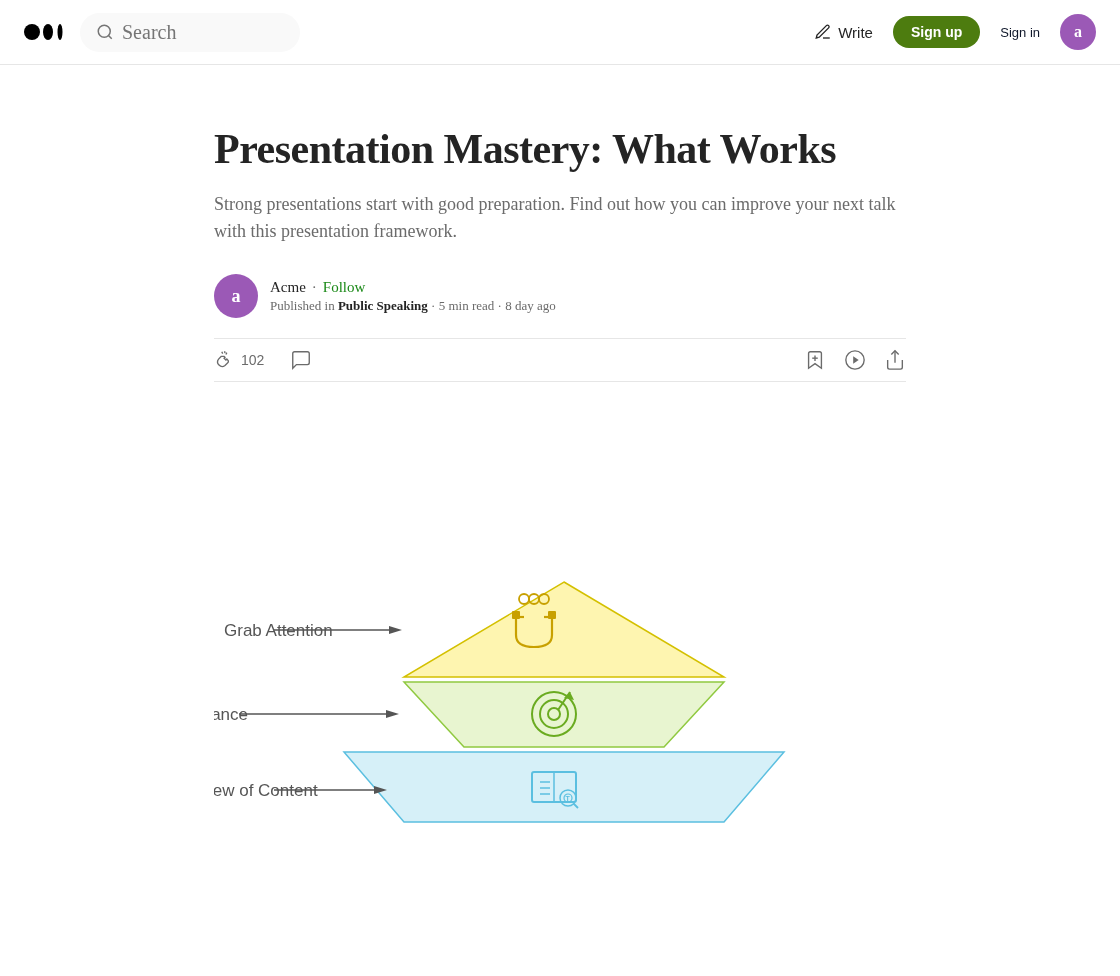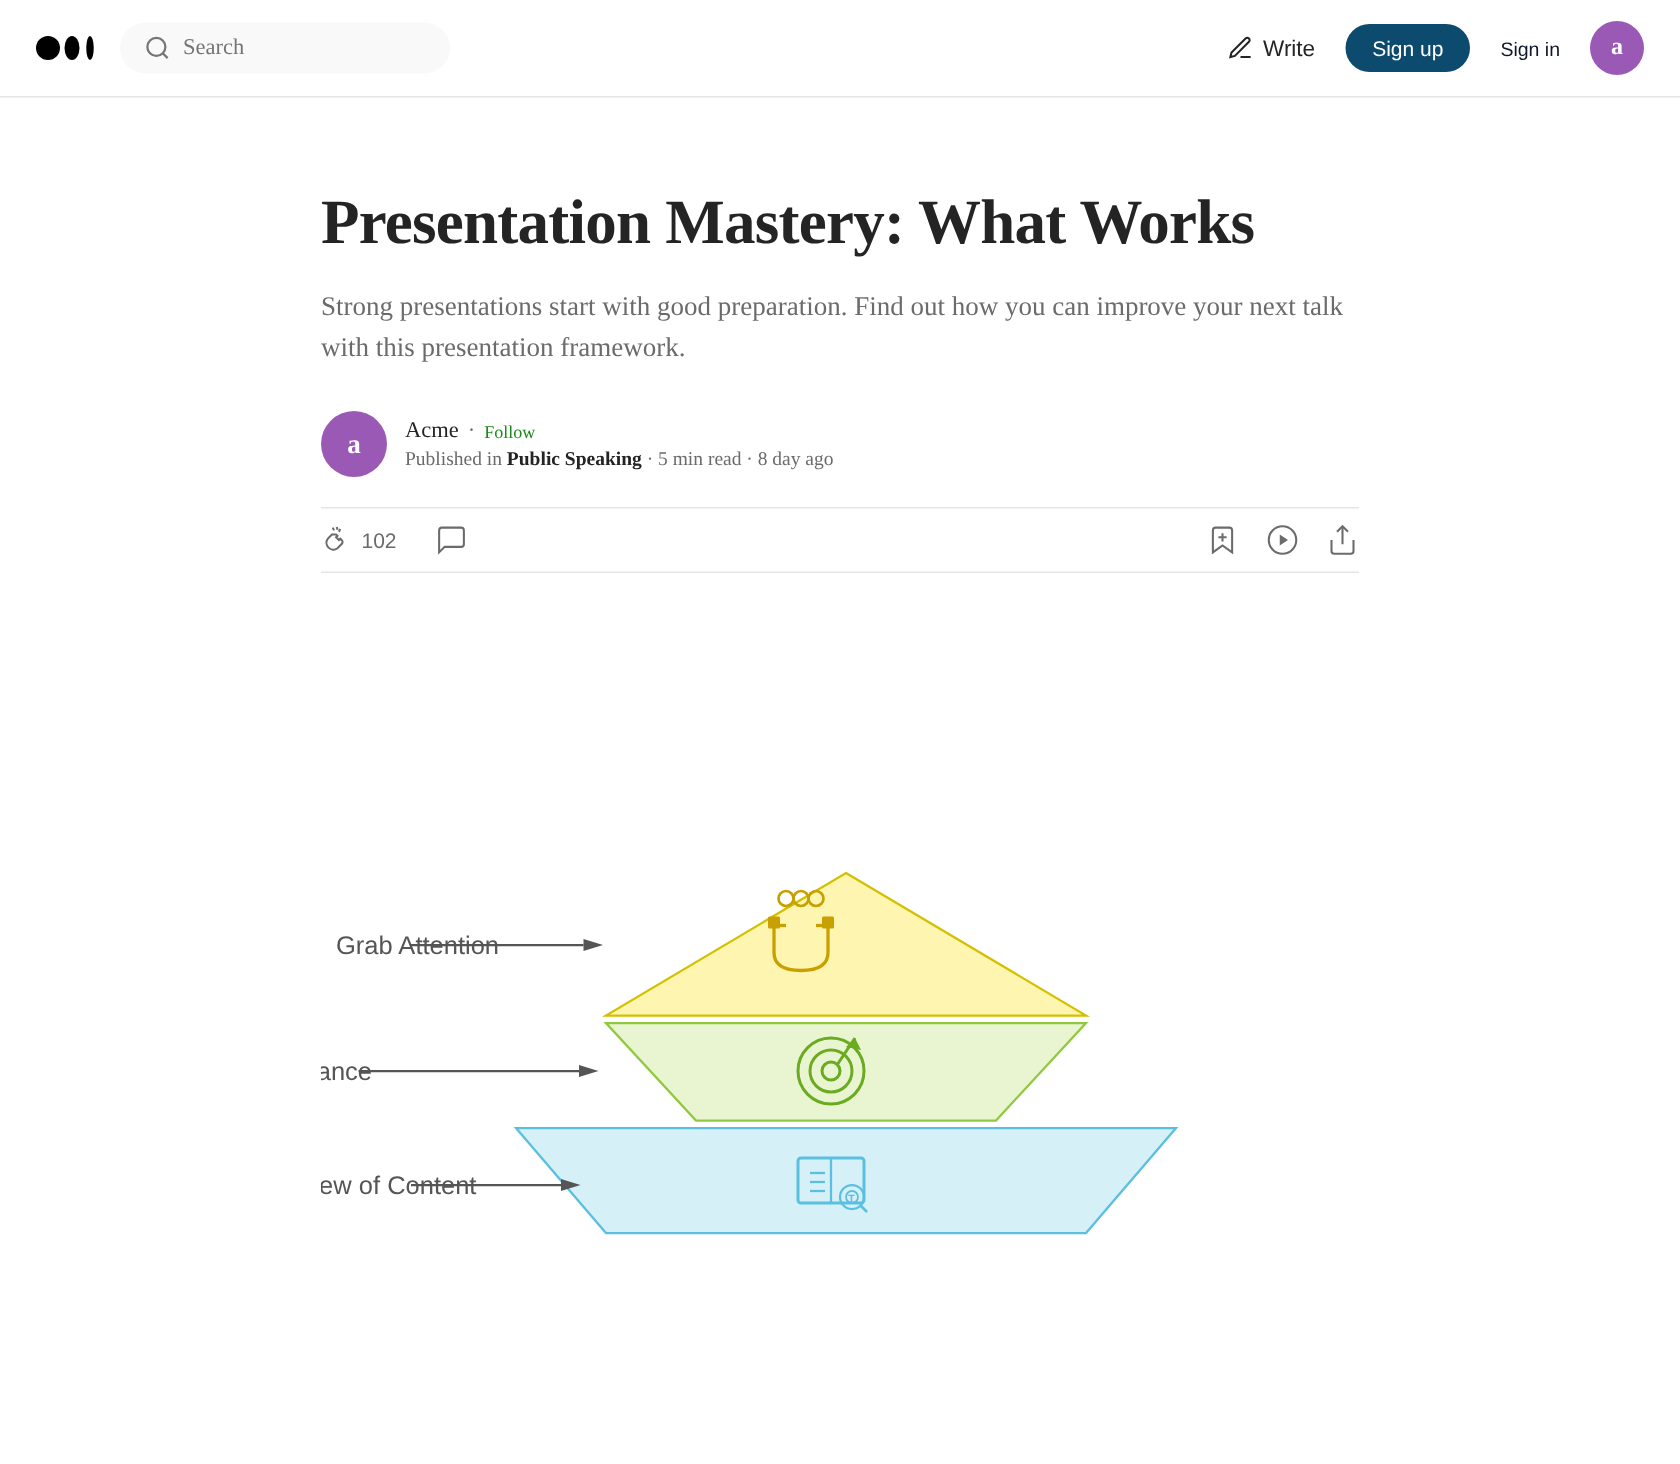--- a/index.html
+++ b/index.html
@@ -28,42 +28,42 @@
       display: flex;
       align-items: center;
       background: #f9f9f9;
       border-radius: 99px;
       padding: 8px 16px;
       gap: 8px;
       width: 220px;
       cursor: text;
     }
     .search-icon-svg { color: #757575; flex-shrink: 0; }
-    .search-text { color: #757575; font-size: 15px; }
+    .search-text { color: #757575; font-size: 20px; }
     .nav-spacer { flex: 1; }
     .nav-actions { display: flex; align-items: center; gap: 20px; }
     .write-btn {
       display: flex;
       align-items: center;
       gap: 6px;
       background: none;
       border: none;
       cursor: pointer;
       font-size: 15px;
       color: #242424;
     }
     .signup-btn {
-      background: #0c4a6e;
+      background: #4d7c0f;
       color: #fff;
       border: none;
       border-radius: 99px;
       padding: 8px 18px;
       font-size: 14px;
       cursor: pointer;
-      font-weight: 400;
+      font-weight: 700;
     }
     .signin-btn {
       background: none;
       border: none;
       cursor: pointer;
       font-size: 13px;
       color: #0f172a;
     }
     .avatar {
       width: 36px;
@@ -119,21 +119,21 @@
       justify-content: center;
       color: #fff;
       font-size: 18px;
       font-weight: 600;
       flex-shrink: 0;
     }
     .author-info { display: flex; flex-direction: column; gap: 2px; }
     .author-name-row { display: flex; align-items: flex-end; gap: 6px; font-size: 15px; }
     .author-name { font-weight: 500; color: #242424; }
     .author-dot { color: #6b6b6b; }
-    .follow-link { color: #1a8917; cursor: pointer; font-size: 12px; }
+    .follow-link { color: #1a8917; cursor: pointer; font-size: 15px; }
     .author-meta { font-size: 13px; color: #6b6b6b; }
     .pub-link { font-weight: 600; color: #242424; }
 
     
     .action-bar {
       display: flex;
       align-items: center;
       border-top: 1px solid #e6e6e6;
       border-bottom: 1px solid #e6e6e6;
       padding: 10px 0;

